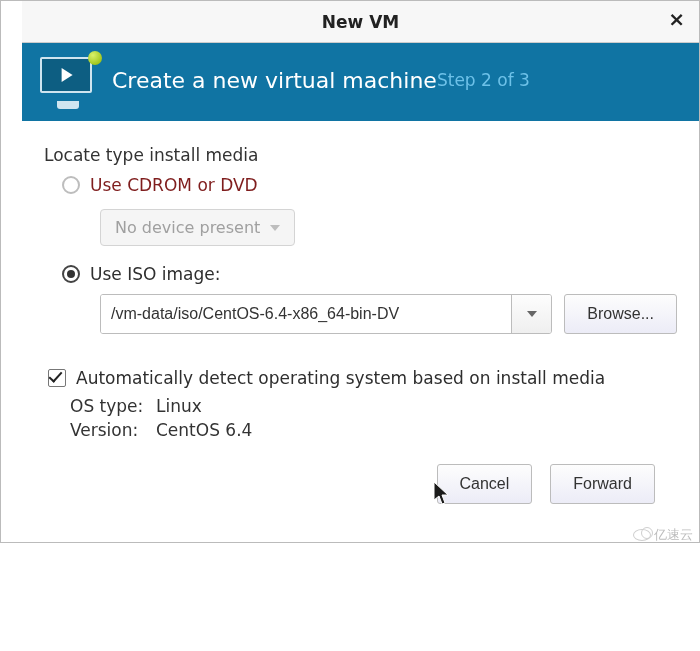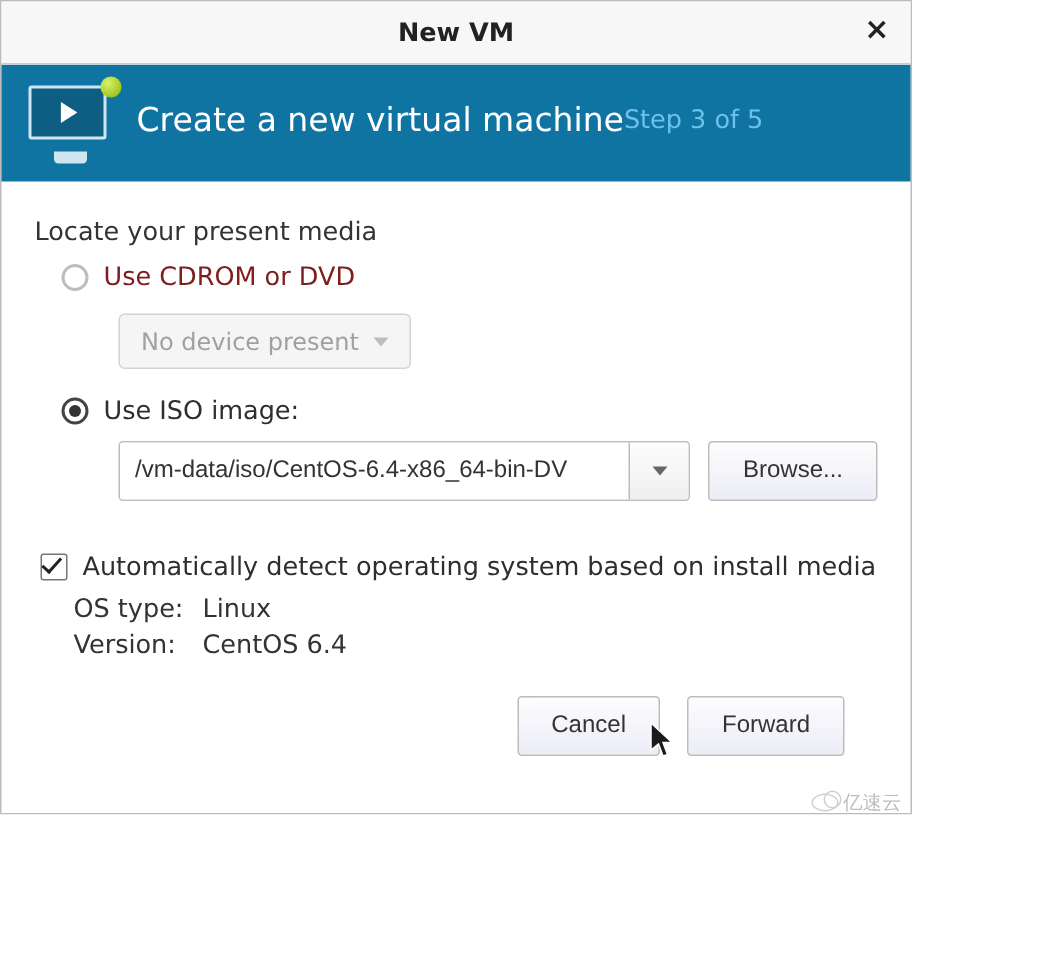--- a/index.html
+++ b/index.html
@@ -4,24 +4,25 @@
 <style>
   * { box-sizing: border-box; }
   html, body {
     margin: 0; padding: 0;
     font-family: "DejaVu Sans", "Cantarell", "Segoe UI", sans-serif;
     background: #fff;
     color: #2e2e2e;
     font-size: 15px;
   }
   .window {
-    width: 608px;
+    width: 700px;
     border: 1px solid #bbb;
     background: #fff;
     position: relative;
+    padding-left: 21px;
   }
   
   .titlebar {
     height: 42px;
     display: flex;
     align-items: center;
     justify-content: center;
     position: relative;
     border-bottom: 1px solid #ccc;
     background: #f7f7f7;
@@ -283,27 +284,27 @@
   <div class="banner">
     <div class="monitor">
       <div class="screen">
           <div class="play"></div>
         </div>
       <div class="dot"></div>
       <div class="stand"></div>
     </div>
     <div class="text">
       <div class="heading">Create a new virtual machine</div>
-      <div class="step">Step 3 of 5</div>
+      <div class="step">Step 2 of 3</div>
     </div>
   </div>
 
   <div class="body">
 
-    <div class="section-label">Locate your present media</div>
+    <div class="section-label">Locate type install media</div>
 
     
     <div class="opt-row disabled">
       <span class="radio"></span>
       <span>Use CDROM or DVD</span>
     </div>
     <div class="combo-disabled">
       <span>No device present</span>
       <span class="chev"></span>
     </div>

